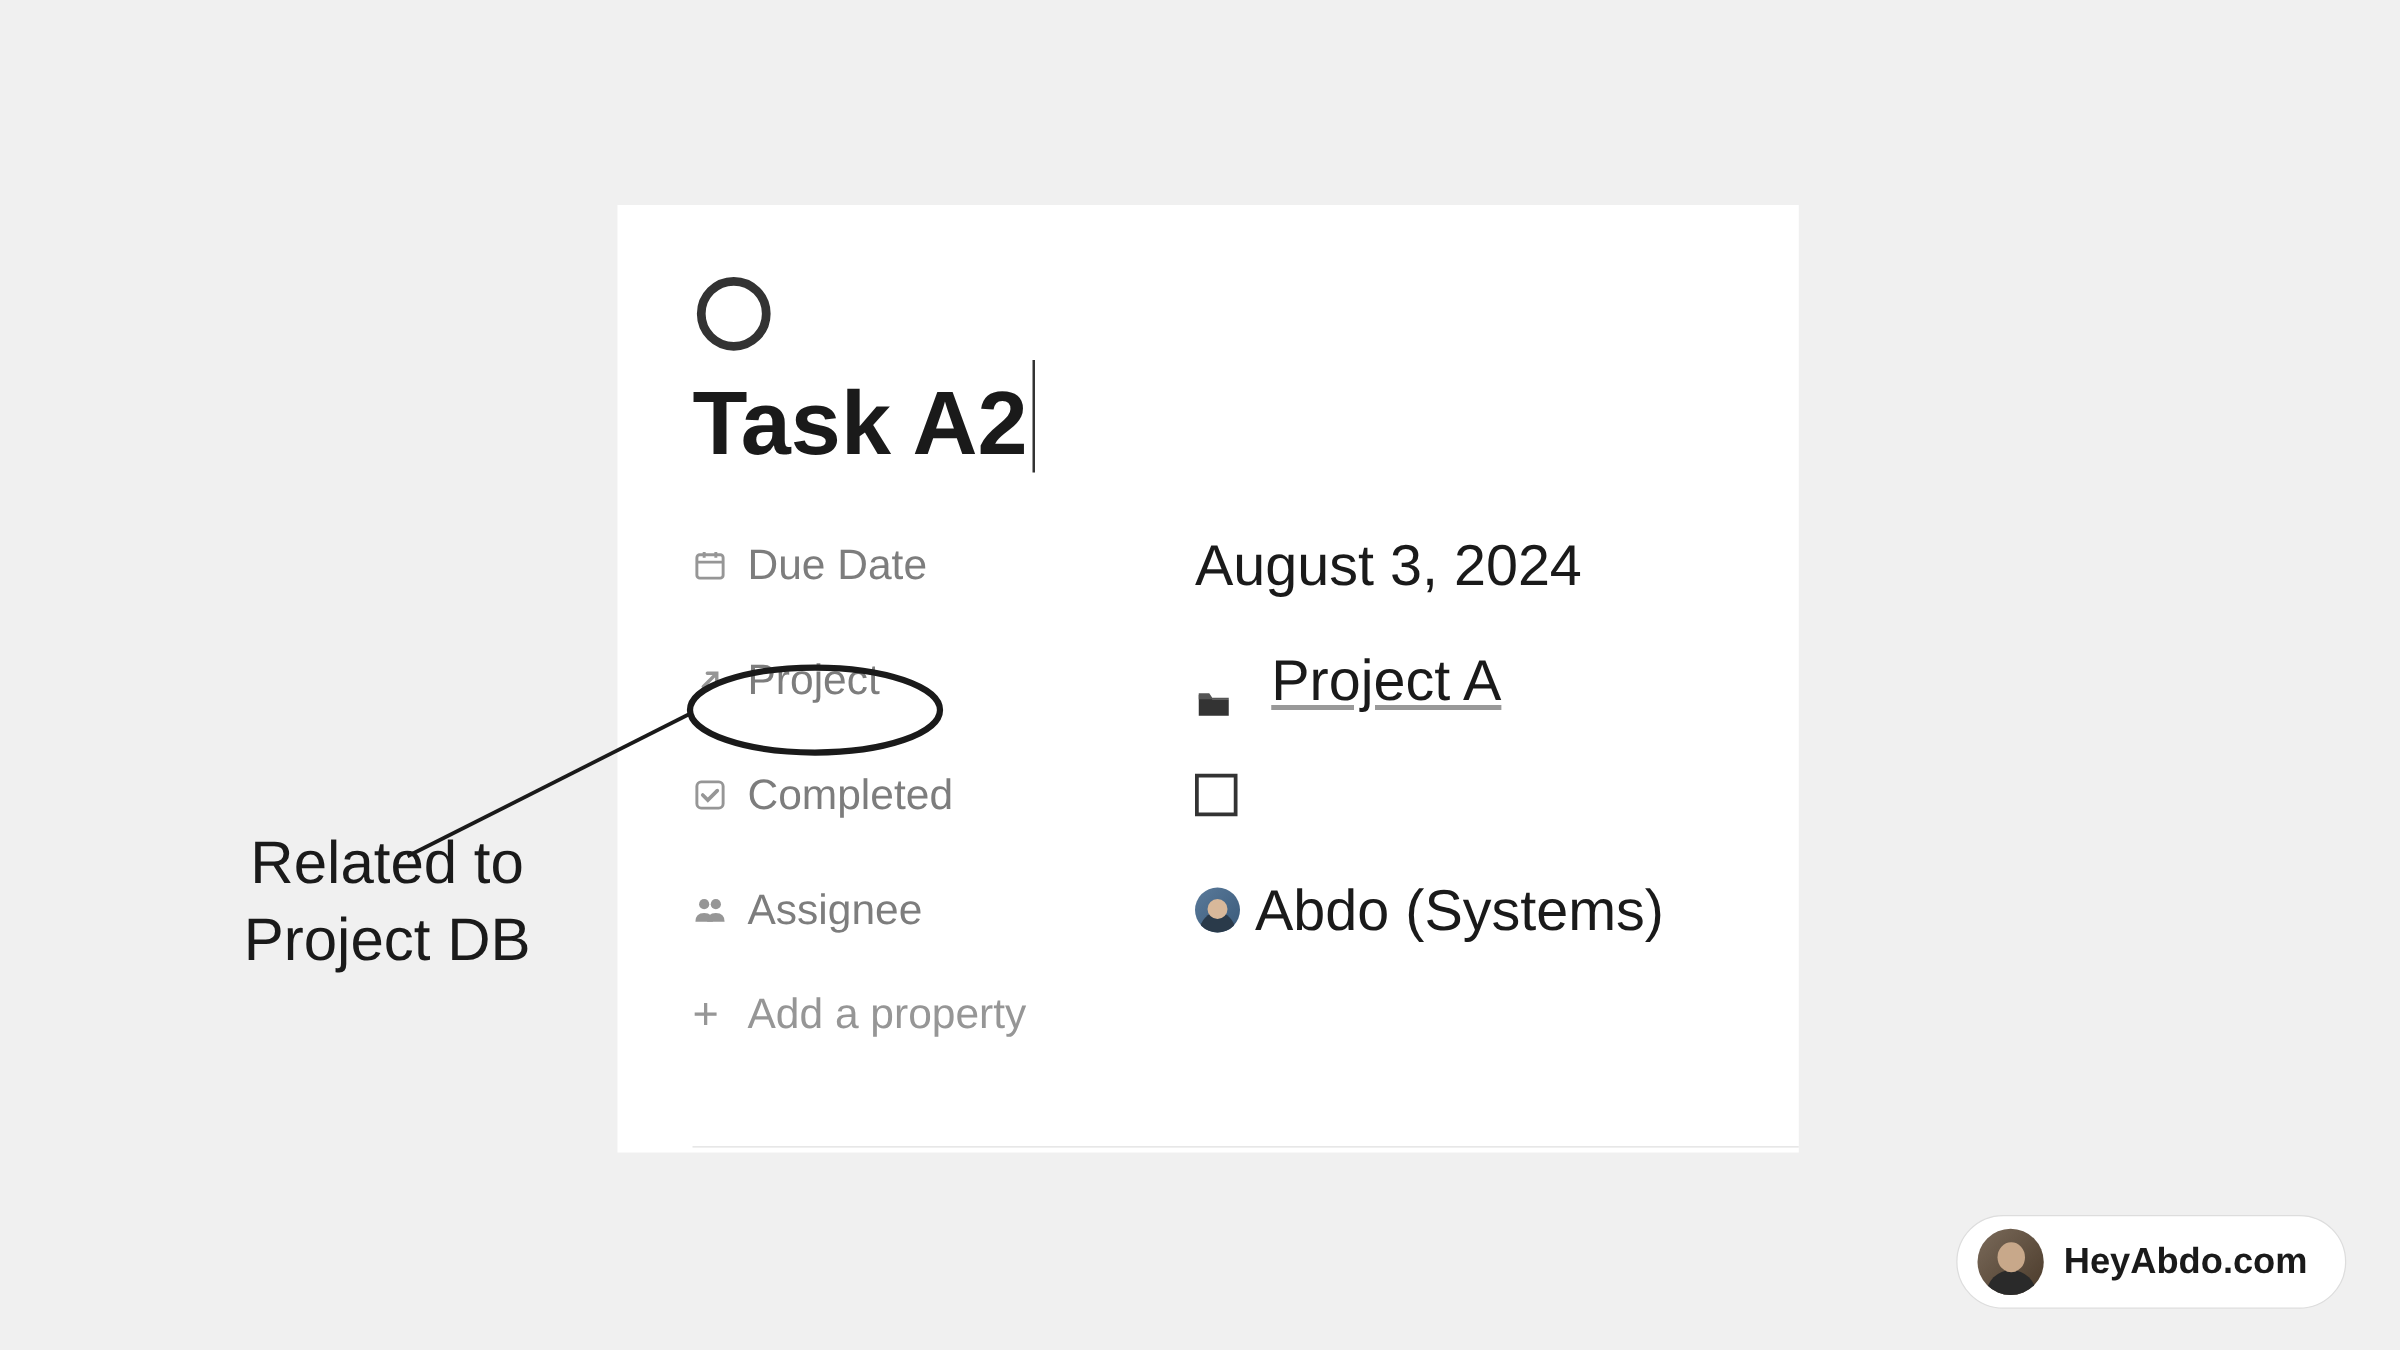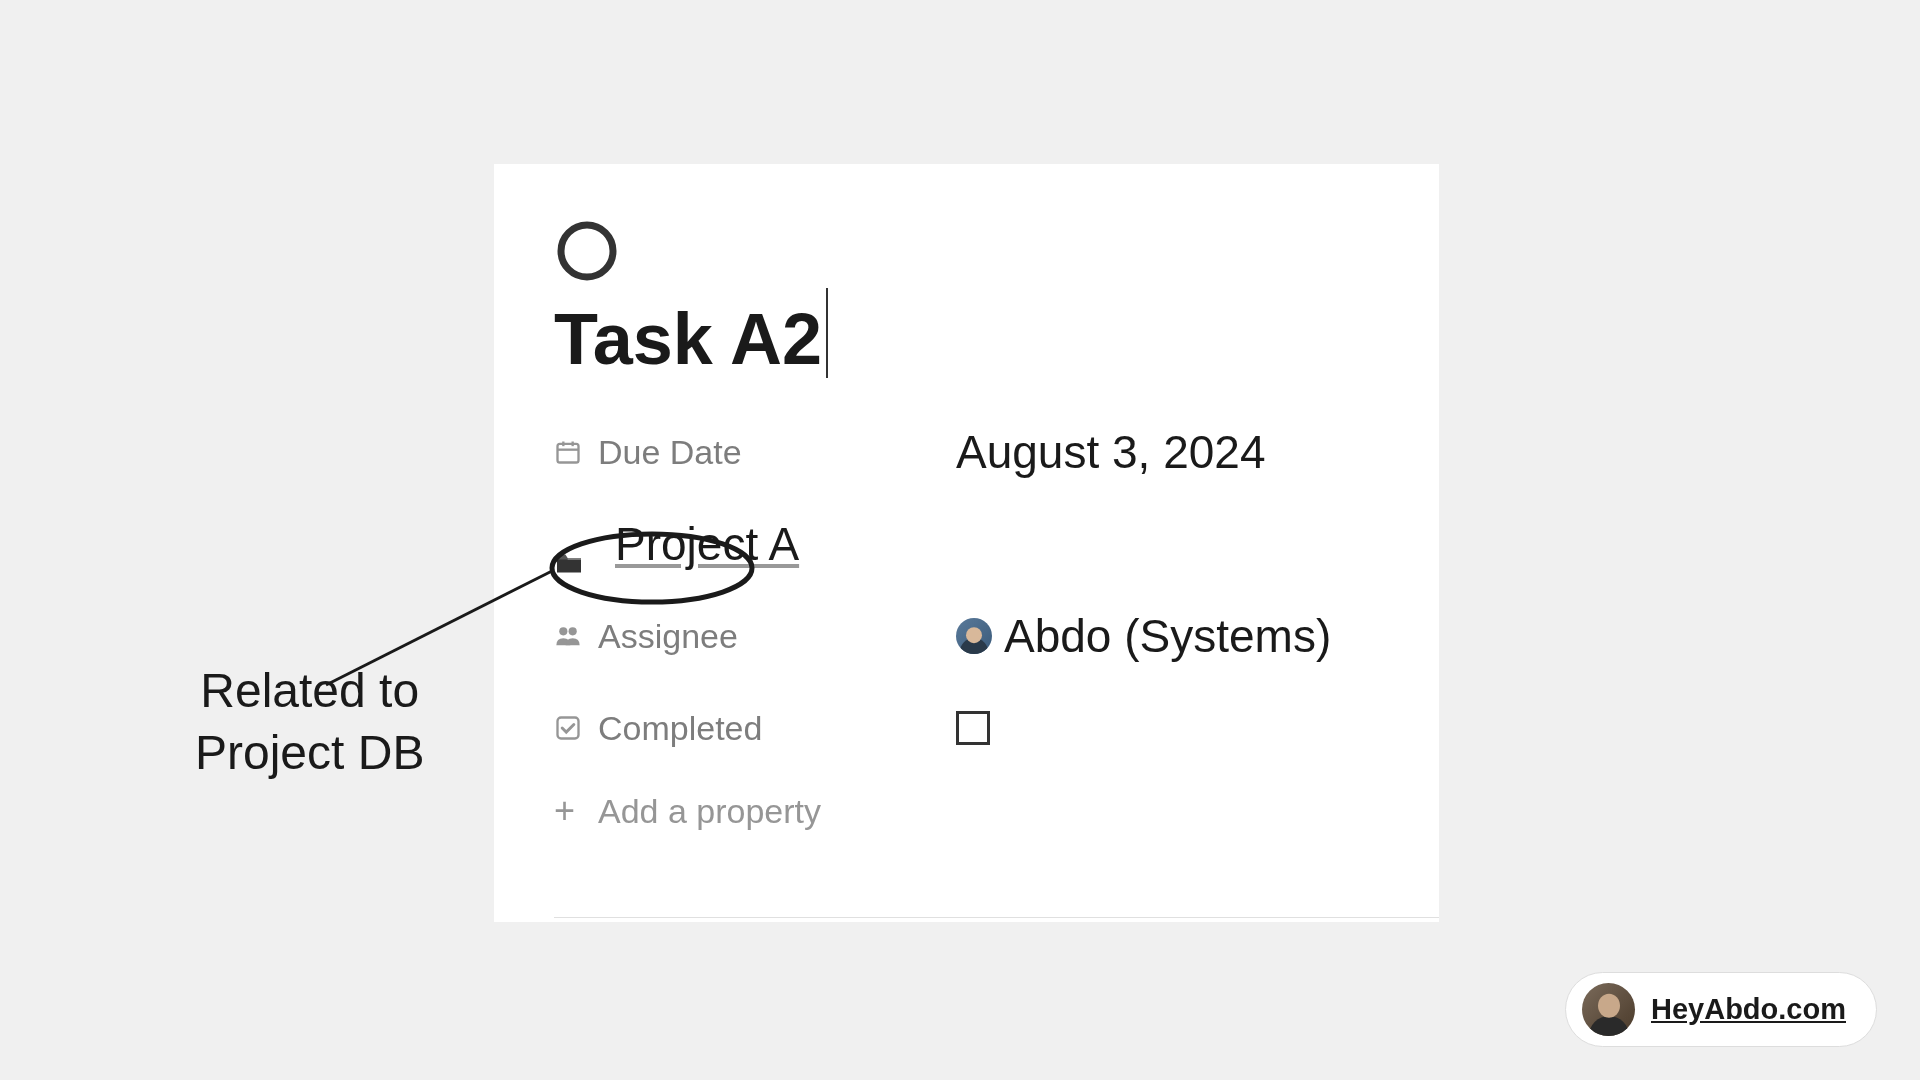--- a/index.html
+++ b/index.html
@@ -203,21 +203,20 @@
       transform: translateX(-50%);
       width: 40px;
       height: 24px;
       background: #2a2a2a;
       border-radius: 20px 20px 0 0;
     }
     .watermark-text {
       font-size: 29px;
       font-weight: 700;
       color: #1a1a1a;
-      text-decoration: underline;
     }
     .hr-bottom {
       position: absolute;
       bottom: 4px;
       left: 60px;
       right: 0;
       height: 1px;
       background: #e0e0e0;
     }
   </style>
@@ -248,28 +247,51 @@
           </svg>
         </div>
         <div class="prop-label">Due Date</div>
       </div>
       <div class="prop-value">
         <span>August 3, 2024</span>
       </div>
     </div>
 
     <div class="prop-row">
+      <div class="prop-label-wrap">
+        <div class="prop-icon">
+          <svg viewBox="0 0 24 24" width="26" height="26">
+            <path d="M7 17 L17 7 M10 7 L17 7 L17 14" fill="none" stroke="#969696" stroke-width="2.5" stroke-linecap="round"></path>
+          </svg>
+        </div>
+        <div class="prop-label">Project</div>
+      </div>
       <div class="prop-value">
         <span class="folder-icon">
           <svg viewBox="0 0 24 20" width="30" height="24">
             <path d="M2 4 L9 4 L11 7 L22 7 L22 18 L2 18 Z" fill="#333"></path>
             <path d="M2 3 L9 3 L11 6 L22 6 L22 7 L2 7 Z" fill="#555"></path>
           </svg>
         </span>
         <span class="project-value">Project A</span>
+      </div>
+    </div>
+
+    <div class="prop-row">
+      <div class="prop-label-wrap">
+        <div class="prop-icon">
+          <svg viewBox="0 0 24 24" width="28" height="28">
+            <rect x="3" y="3" width="18" height="18" rx="3" fill="none" stroke="#969696" stroke-width="2"></rect>
+            <path d="M7 12 L10.5 15.5 L17 9" fill="none" stroke="#969696" stroke-width="2.5" stroke-linecap="round"></path>
+          </svg>
+        </div>
+        <div class="prop-label">Completed</div>
+      </div>
+      <div class="prop-value">
+        <div class="checkbox-empty"></div>
       </div>
     </div>
 
     <div class="prop-row">
       <div class="prop-label-wrap">
         <div class="prop-icon">
           <svg viewBox="0 0 24 24" width="30" height="30">
             <circle cx="8" cy="8" r="3.5" fill="#969696"></circle>
             <circle cx="16" cy="8" r="3.5" fill="#969696"></circle>
             <path d="M2 20 Q2 14 8 14 Q14 14 14 20 Z" fill="#969696"></path>
@@ -277,35 +299,20 @@
           </svg>
         </div>
         <div class="prop-label">Assignee</div>
       </div>
       <div class="prop-value">
         <span class="avatar"></span>
         <span>Abdo (Systems)</span>
       </div>
     </div>
 
-    <div class="prop-row">
-      <div class="prop-label-wrap">
-        <div class="prop-icon">
-          <svg viewBox="0 0 24 24" width="28" height="28">
-            <rect x="3" y="3" width="18" height="18" rx="3" fill="none" stroke="#969696" stroke-width="2"></rect>
-            <path d="M7 12 L10.5 15.5 L17 9" fill="none" stroke="#969696" stroke-width="2.5" stroke-linecap="round"></path>
-          </svg>
-        </div>
-        <div class="prop-label">Completed</div>
-      </div>
-      <div class="prop-value">
-        <div class="checkbox-empty"></div>
-      </div>
-    </div>
-
     <div class="add-prop-row">
       <span class="plus-icon">+</span>
       <span>Add a property</span>
     </div>
 
   </div>
   <div class="hr-bottom"></div>
 </div>
 
 <svg class="circle-annotation" width="220" height="80" viewBox="0 0 220 80">

